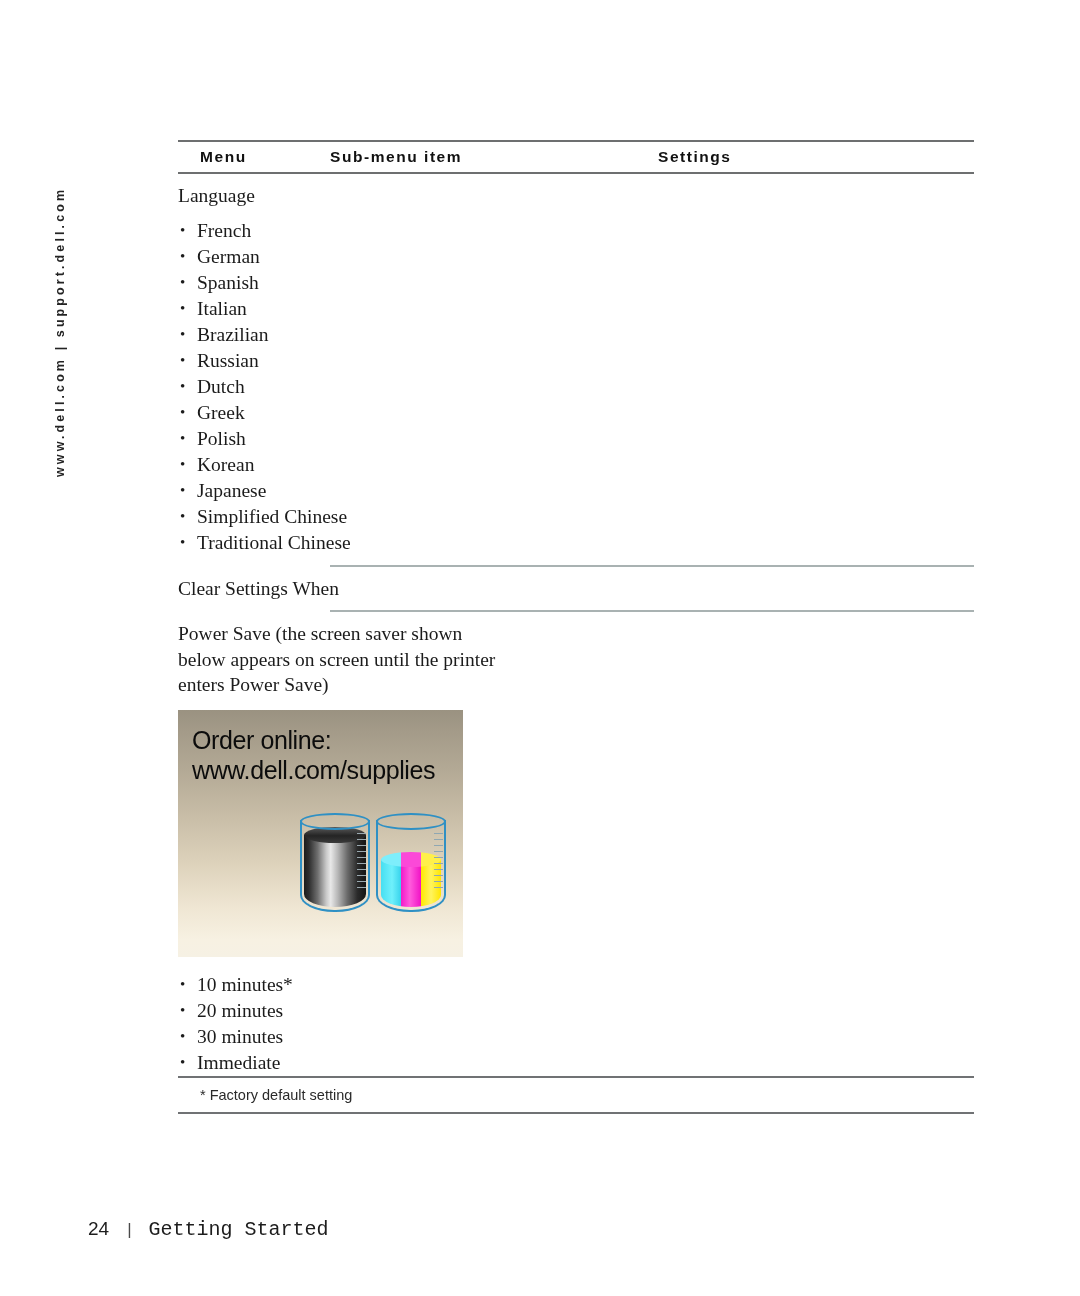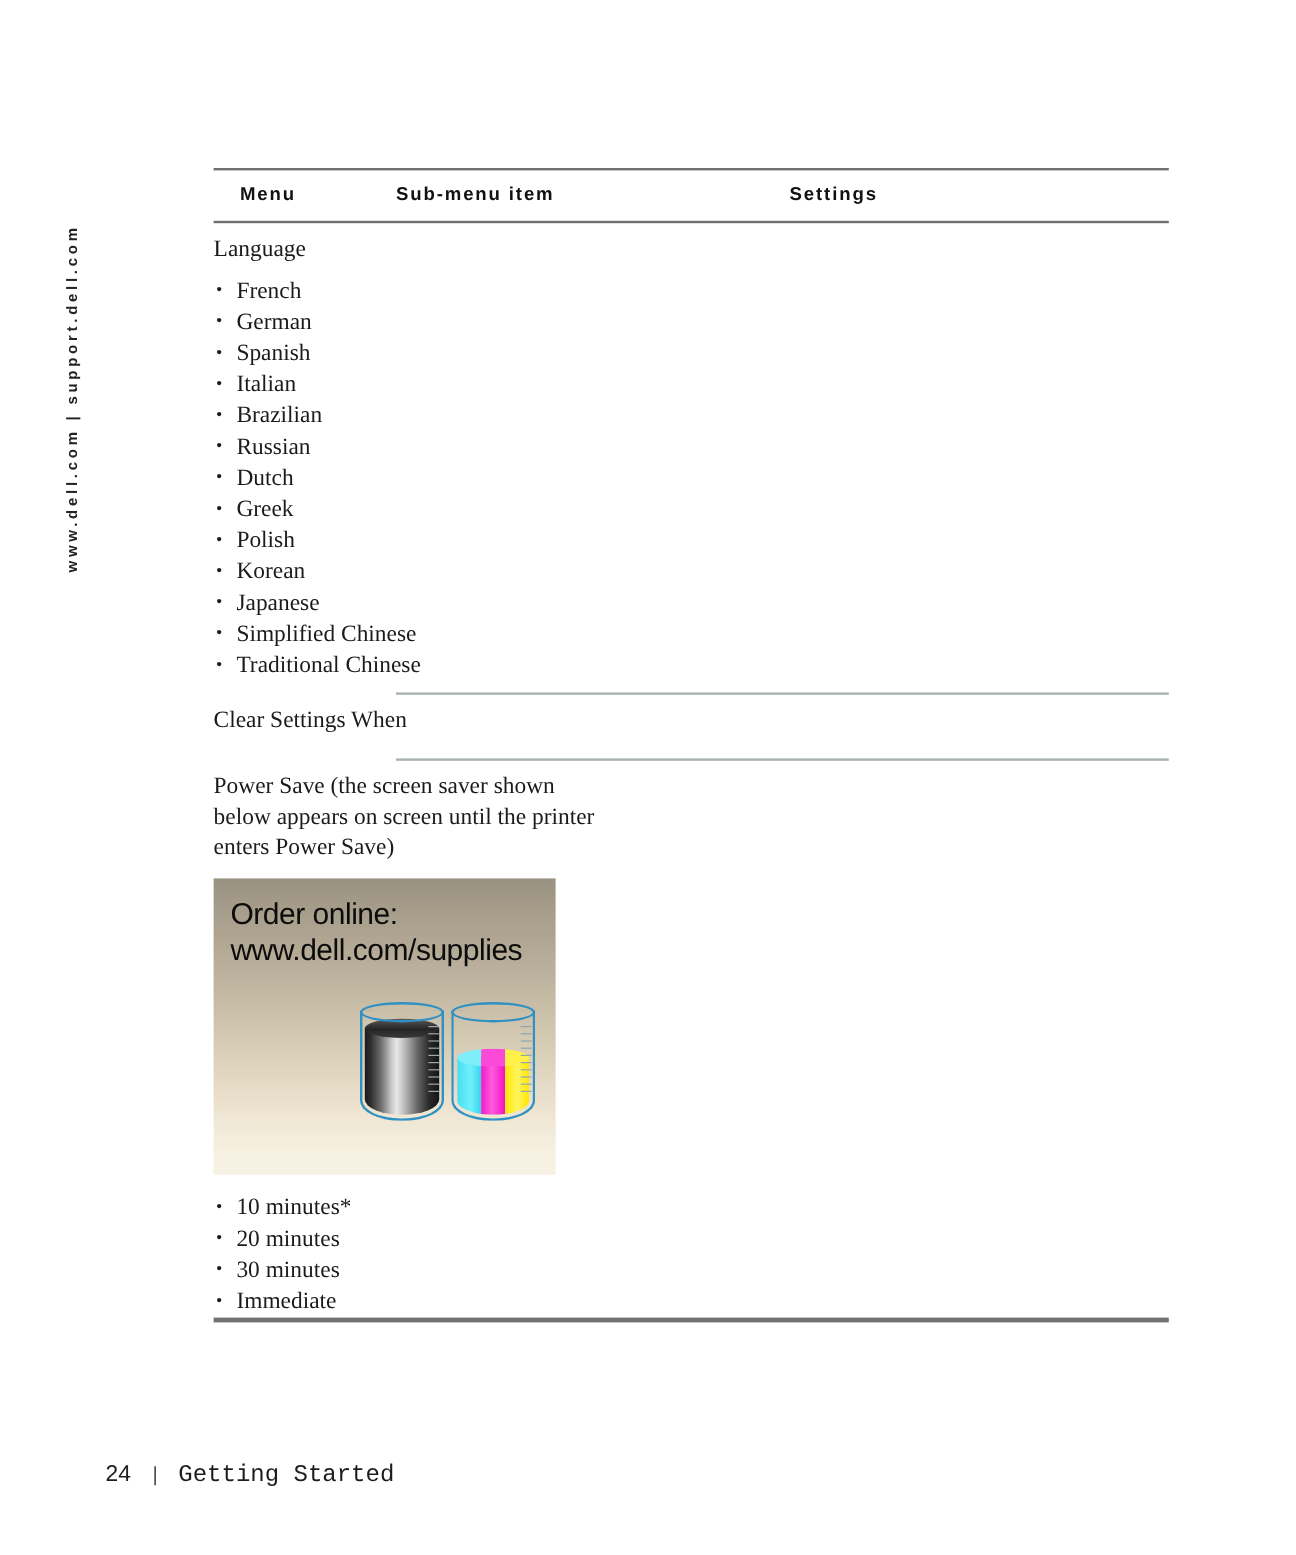--- a/index.html
+++ b/index.html
@@ -60,21 +60,21 @@
   .rule-inner {
     height: 2px;
     background: #a9b2b2;
     margin-left: 152px;
     width: 644px;
   }
 
   .hdr-row {
     display: flex;
     align-items: center;
-    height: 42px;
+    height: 30px;
   }
   .hdr-cell {
     font-family: "Liberation Sans", sans-serif;
     font-weight: 700;
     font-size: 15.5px;
     letter-spacing: 1.55px;
     color: #111111;
   }
   .col-menu   { width: 152px; padding-left: 22px; box-sizing: border-box; }
   .col-sub    { width: 328px; box-sizing: border-box; }
@@ -118,21 +118,21 @@
   .opt-list li::before {
     content: "\2022";
     position: absolute;
     left: 2px;
     top: -0.5px;
     font-size: 15px;
     color: #1b1b1b;
   }
 
   .row-pad-lang  { padding-bottom: 9px; }
-  .row-pad-clear { padding-bottom: 10px; }
+  .row-pad-clear { }
   .row-pad-power { }
 
   
   .saver-holder {
     padding-top: 12px;
     padding-bottom: 6px;
   }
   .saver {
     position: relative;
     width: 285px;
@@ -410,20 +410,21 @@
         <li>10 minutes*</li>
         <li>20 minutes</li>
         <li>30 minutes</li>
         <li>Immediate</li>
       </ul>
     </div>
   </div>
 
   <div class="rule-dark-thin"></div>
 
+  <div class="note-row">* Factory default setting</div>
 
   <div class="rule-dark-thin"></div>
 </div>
 
 <div class="footer">
   <div class="footer-page">24</div>
   <div class="footer-sep">|</div>
   <div class="footer-text">Getting Started</div>
 </div>
 

